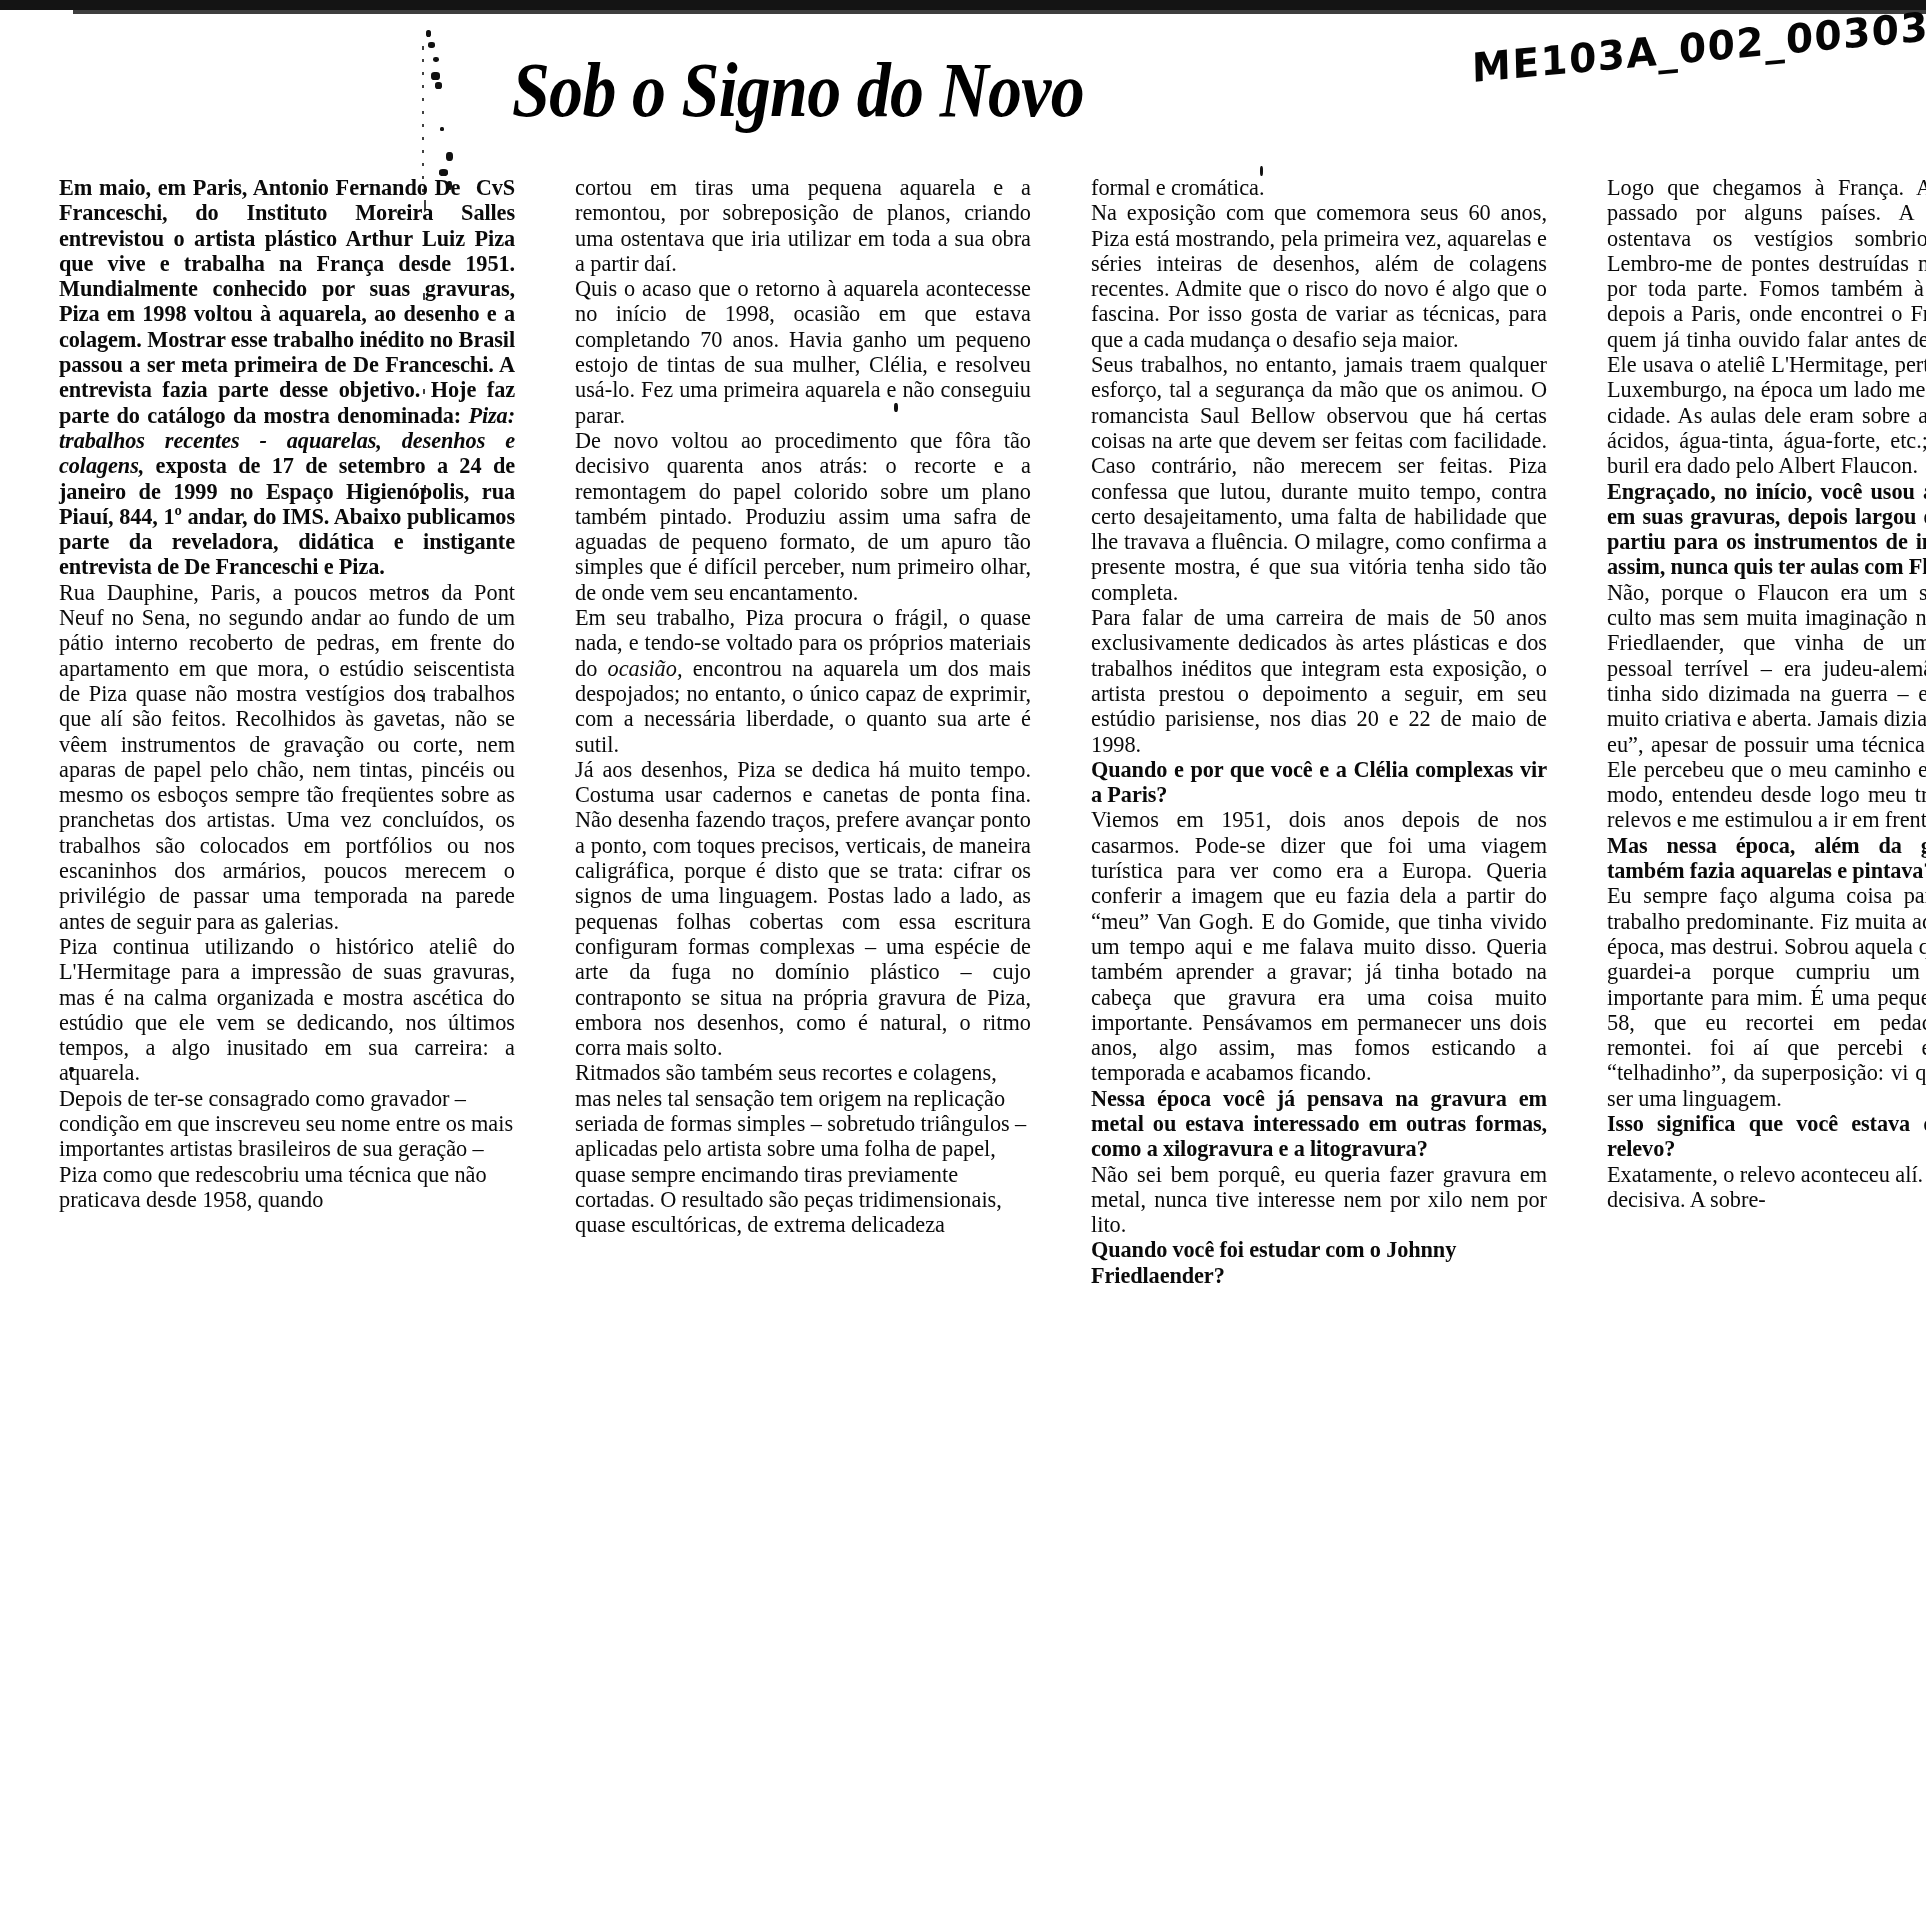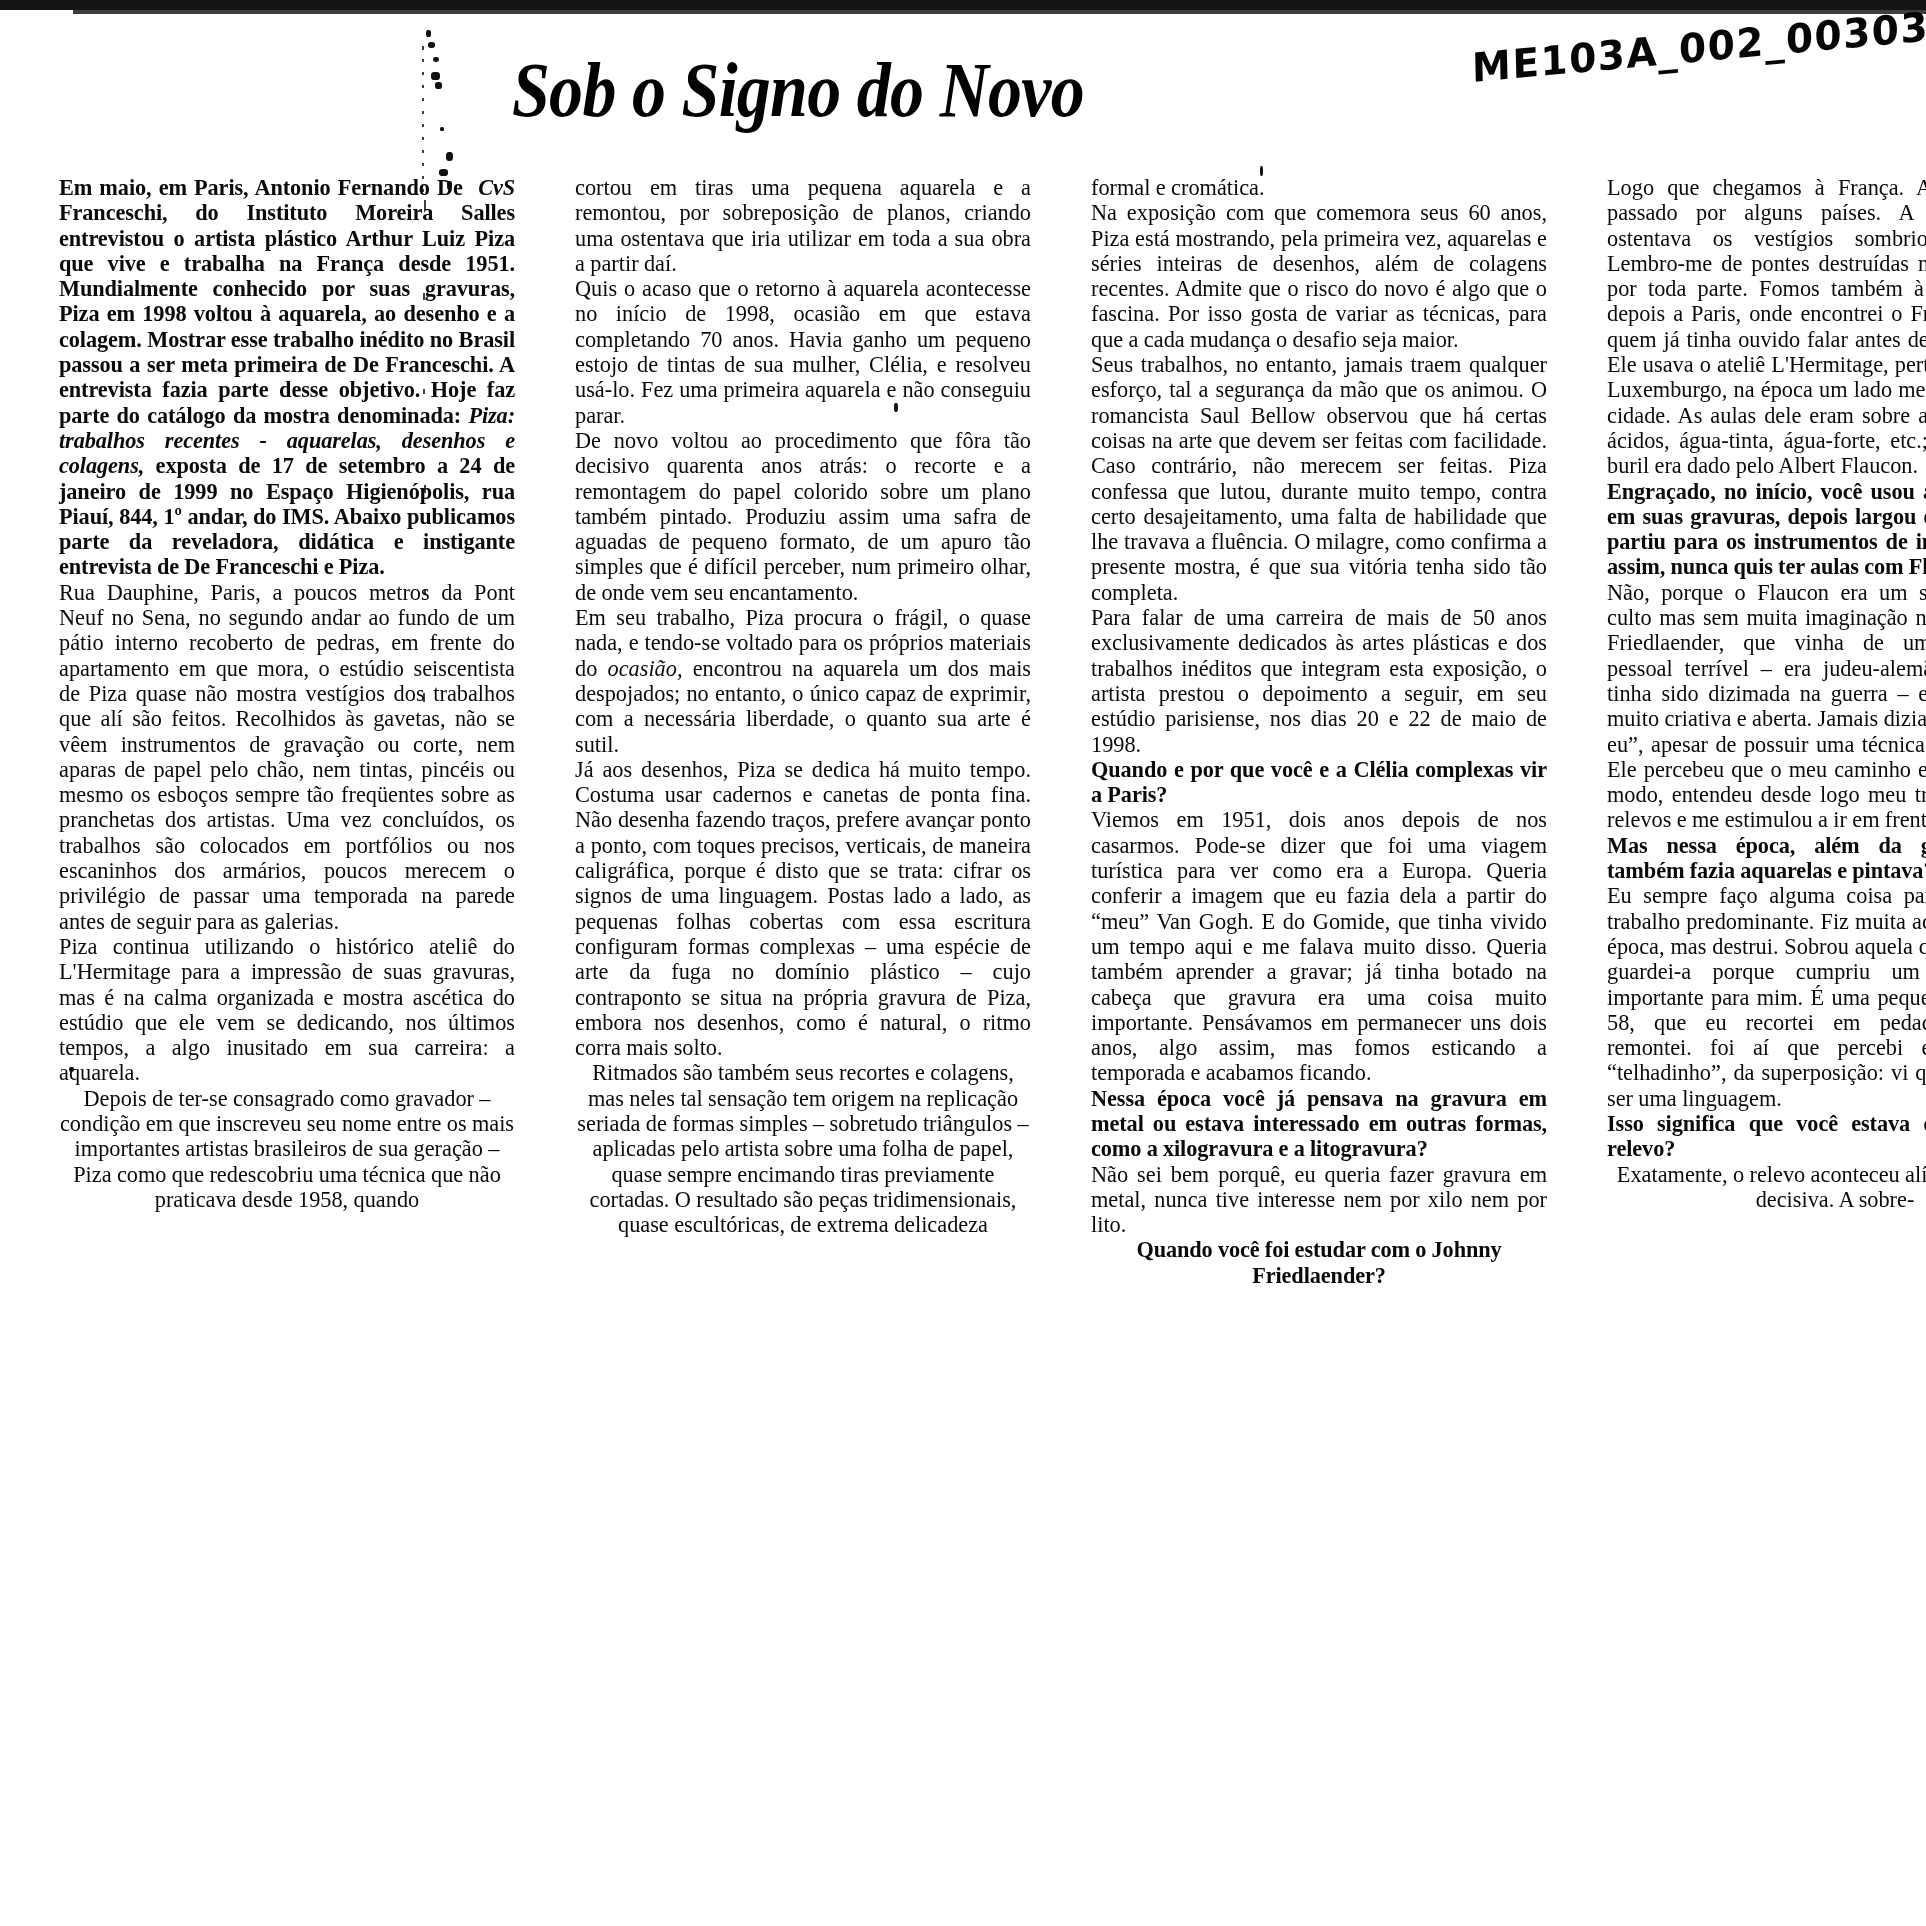--- a/index.html
+++ b/index.html
@@ -112,38 +112,37 @@
     word-spacing: -0.2px;
   }
   .column:last-child { margin-right: 0; }
 
   .column p {
     margin: 0 0 0 0;
     padding: 0;
     text-align: justify;
     text-justify: inter-word;
   }
-  .column p:last-child { text-align: center; }
+  .column p:last-child { text-align: left; }
 
   
   p.lead {
     font-weight: 700;
     font-size: 22.3px;
     line-height: 1.135;
     letter-spacing: -0.1px;
   }
   p.lead em { font-style: italic; font-weight: 700; }
   p.question {
     font-weight: 700;
     letter-spacing: -0.1px;
   }
   p.body em { font-style: italic; }
   .attrib {
     font-weight: 700;
-    font-style: italic;
     float: right;
     padding-left: 15.4px;
   }
   .tick {
     position: absolute;
     background: #111;
     width: 1.5px;
     height: 10px;
     opacity: .8;
   }

